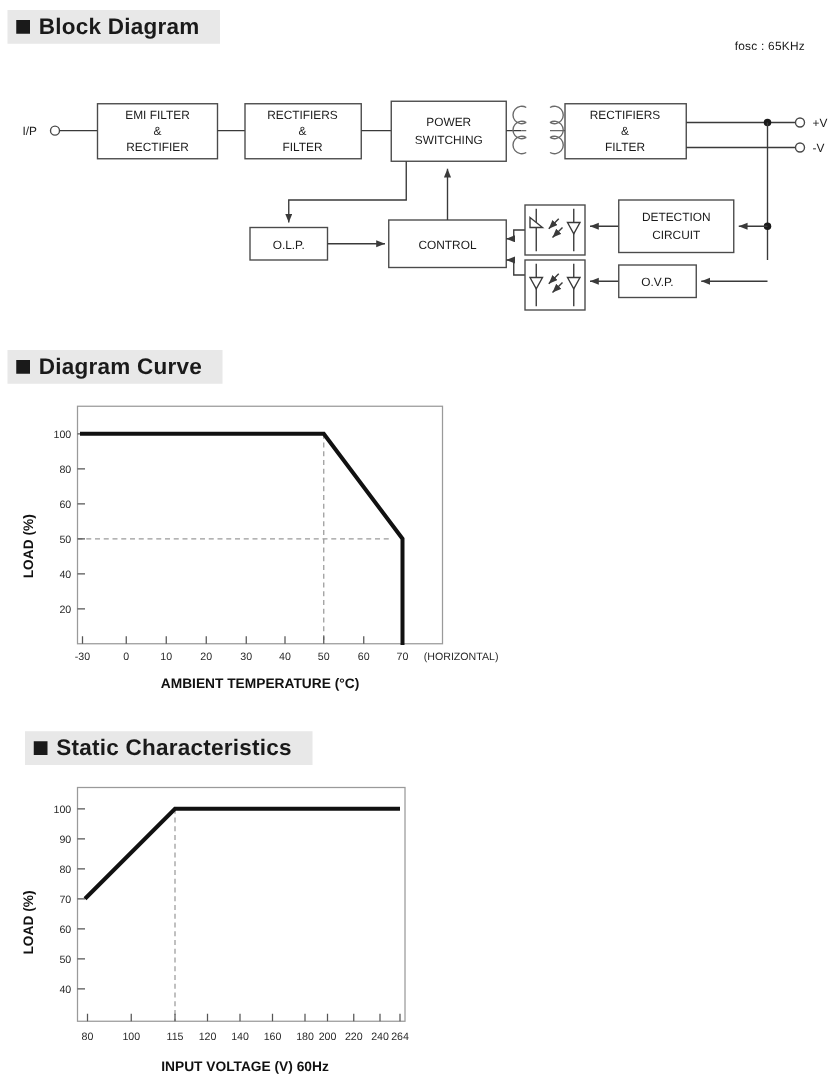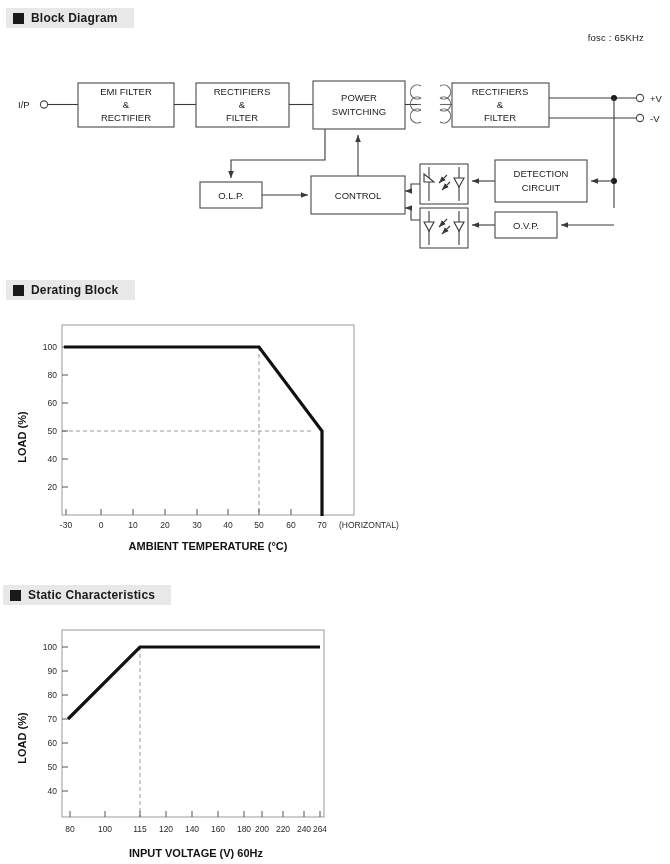--- a/index.html
+++ b/index.html
@@ -9,25 +9,25 @@
     color:#1a1a1a;position:relative;overflow:hidden;
   }
   .section-header{
     display:inline-flex;align-items:center;gap:7px;
     background:#e8e8e8;padding:3px 16px 3px 7px;
   }
   .section-header .bullet{
     width:11px;height:11px;background:#1a1a1a;display:inline-block;
   }
   .section-header .title{
-    font-size:12px;font-weight:bold;letter-spacing:.2px;color:#1a1a1a;text-align:center;
+    font-size:18px;font-weight:bold;letter-spacing:.2px;color:#1a1a1a;text-align:center;
   }
   #hdr-block{position:absolute;left:6px;top:8px;}
   #hdr-derate{position:absolute;left:6px;top:280px;}
-  #hdr-static{position:absolute;left:3px;top:585px;}
+  #hdr-static{position:absolute;left:20px;top:585px;}
 
   #fosc{
     position:absolute;right:26px;top:32px;
     font-size:9.5px;color:#1a1a1a;letter-spacing:.2px;
   }
 
   .svg-abs{position:absolute;left:0;}
   #blocksvg{top:60px;}
   #deratesvg{top:315px;}
   #staticsvg{top:620px;}
@@ -66,21 +66,21 @@
 </head>
 <body>
 
 <div class="section-header" id="hdr-block">
   <span class="bullet"></span>
   <span class="title">Block Diagram</span>
 </div>
 
 <div class="section-header" id="hdr-derate">
   <span class="bullet"></span>
-  <span class="title">Derating Block</span>
+  <span class="title">Diagram Curve</span>
 </div>
 
 <div class="section-header" id="hdr-static">
   <span class="bullet"></span>
   <span class="title">Static Characteristics</span>
 </div>
 
 <div id="fosc">fosc : 65KHz</div>
 
 <svg id="blocksvg" class="svg-abs" width="670" height="210">

